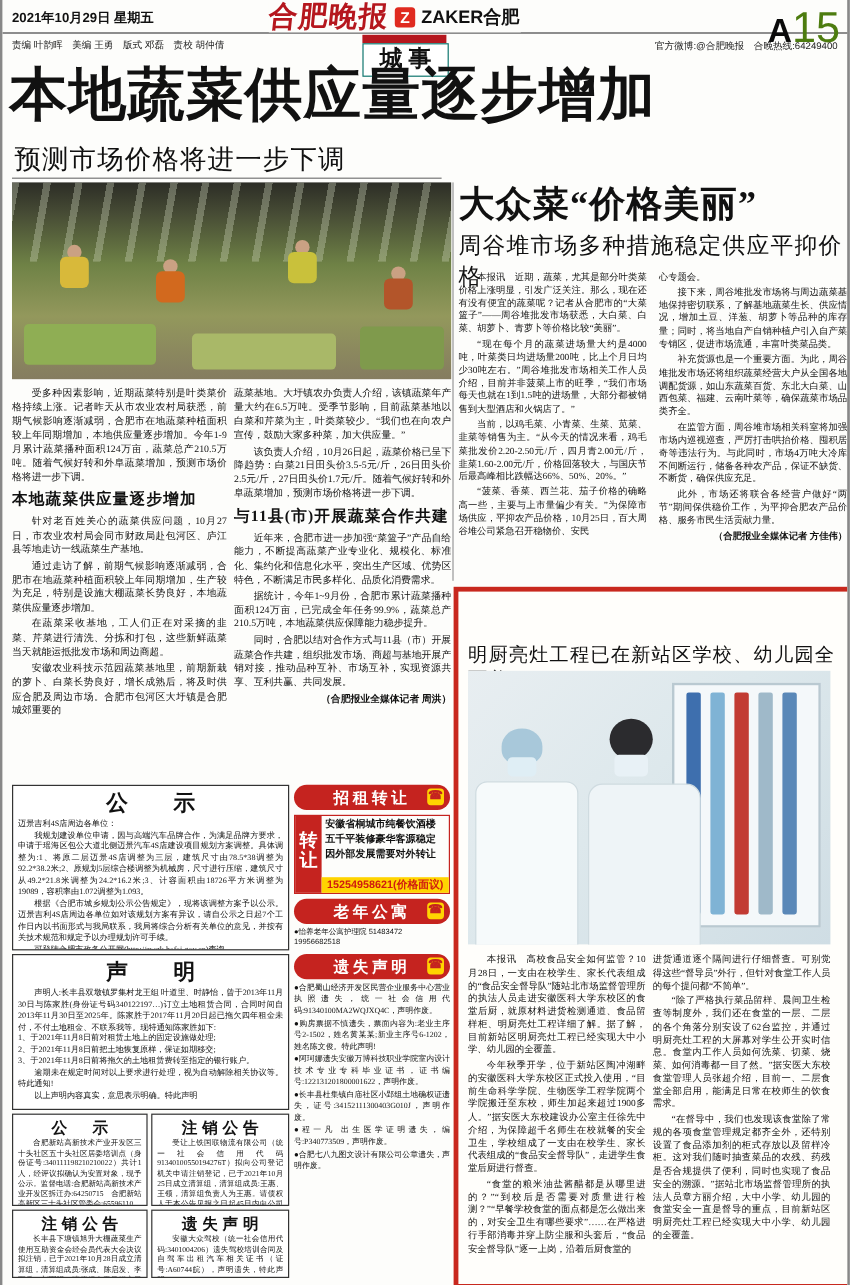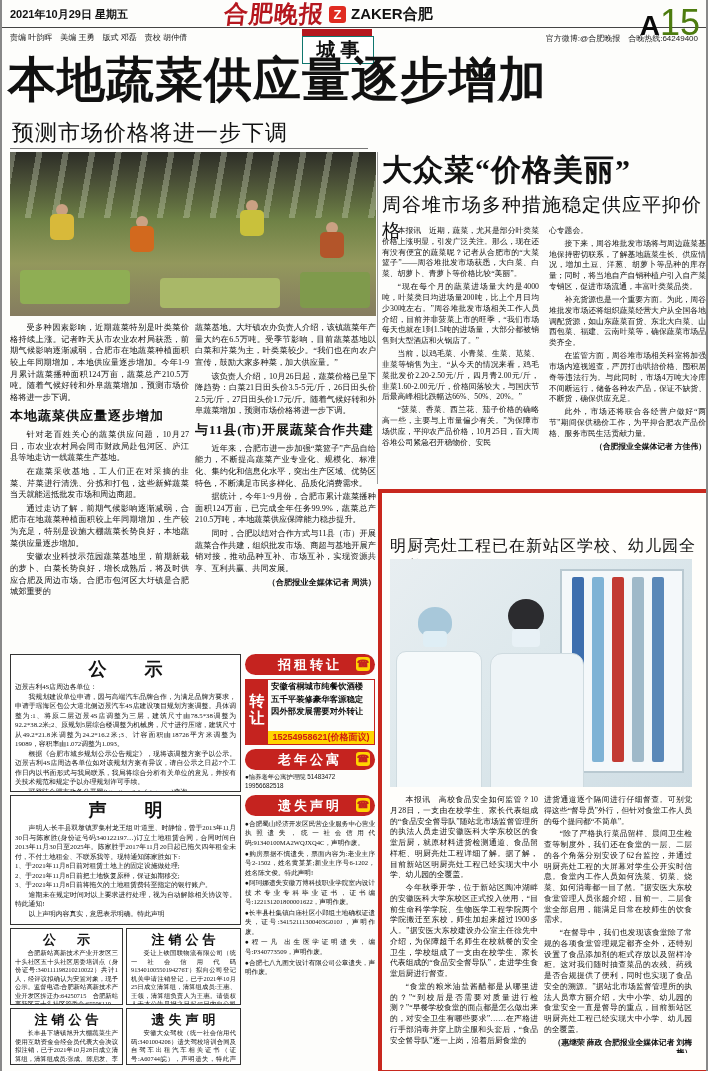--- a/index.html
+++ b/index.html
@@ -126,22 +126,22 @@
     <div class="bin" style="left:150px;top:126px;width:120px;height:30px;background:#a9b868;"></div>
     <div class="bin" style="left:290px;top:120px;width:70px;height:36px;background:#7f9a4c;"></div>
   </div>
 
   <div class="abs vdiv"></div>
 
   <div class="abs col mcol" style="left:8px;top:322px;width:179px;height:338px;">
     <p>受多种因素影响，近期蔬菜特别是叶类菜价格持续上涨。记者昨天从市农业农村局获悉，前期气候影响逐渐减弱，合肥市在地蔬菜种植面积较上年同期增加，本地供应量逐步增加。今年1-9月累计蔬菜播种面积124万亩，蔬菜总产210.5万吨。随着气候好转和外阜蔬菜增加，预测市场价格将进一步下调。</p>
     <h3>本地蔬菜供应量逐步增加</h3>
     <p>针对老百姓关心的蔬菜供应问题，10月27日，市农业农村局会同市财政局赴包河区、庐江县等地走访一线蔬菜生产基地。</p>
+    <p>通过走访了解，前期气候影响逐渐减弱，合肥市在地蔬菜种植面积较上年同期增加，生产较为充足，特别是设施大棚蔬菜长势良好，本地蔬菜供应量逐步增加。</p>
     <p>在蔬菜采收基地，工人们正在对采摘的韭菜、芹菜进行清洗、分拣和打包，这些新鲜蔬菜当天就能运抵批发市场和周边商超。</p>
-    <p>通过走访了解，前期气候影响逐渐减弱，合肥市在地蔬菜种植面积较上年同期增加，生产较为充足，特别是设施大棚蔬菜长势良好，本地蔬菜供应量逐步增加。</p>
     <p>安徽农业科技示范园蔬菜基地里，前期新栽的萝卜、白菜长势良好，增长成熟后，将及时供应合肥及周边市场。合肥市包河区大圩镇是合肥城郊重要的</p>
   </div>
 
   <div class="abs col mcol" style="left:193px;top:322px;width:181px;height:330px;">
     <p class="ni">蔬菜基地。大圩镇农办负责人介绍，该镇蔬菜年产量大约在6.5万吨。受季节影响，目前蔬菜基地以白菜和芹菜为主，叶类菜较少。“我们也在向农户宣传，鼓励大家多种菜，加大供应量。”</p>
     <p>该负责人介绍，10月26日起，蔬菜价格已呈下降趋势：白菜21日田头价3.5-5元/斤，26日田头价2.5元/斤，27日田头价1.7元/斤。随着气候好转和外阜蔬菜增加，预测市场价格将进一步下调。</p>
     <h3>与11县(市)开展蔬菜合作共建</h3>
     <p>近年来，合肥市进一步加强“菜篮子”产品自给能力，不断提高蔬菜产业专业化、规模化、标准化、集约化和信息化水平，突出生产区域、优势区特色，不断满足市民多样化、品质化消费需求。</p>
     <p>据统计，今年1~9月份，合肥市累计蔬菜播种面积124万亩，已完成全年任务99.9%，蔬菜总产210.5万吨，本地蔬菜供应保障能力稳步提升。</p>
     <p>同时，合肥以结对合作方式与11县（市）开展蔬菜合作共建，组织批发市场、商超与基地开展产销对接，推动品种互补、市场互补，实现资源共享、互利共赢、共同发展。</p>
@@ -187,21 +187,20 @@
 
     <div class="col rbcol" style="left:8px;top:302px;width:148px;height:258px;">
       <p>本报讯　高校食品安全如何监管？10月28日，一支由在校学生、家长代表组成的“食品安全督导队”随站北市场监督管理所的执法人员走进安徽医科大学东校区的食堂后厨，就原材料进货检测通道、食品留样柜、明厨亮灶工程详细了解。据了解，目前新站区明厨亮灶工程已经实现大中小学、幼儿园的全覆盖。</p>
       <p>今年秋季开学，位于新站区陶冲湖畔的安徽医科大学东校区正式投入使用，“目前生命科学学院、生物医学工程学院两个学院搬迁至东校，师生加起来超过1900多人。”据安医大东校建设办公室主任徐先中介绍，为保障超千名师生在校就餐的安全卫生，学校组成了一支由在校学生、家长代表组成的“食品安全督导队”，走进学生食堂后厨进行督查。</p>
       <p>“食堂的粮米油盐酱醋都是从哪里进的？”“到校后是否需要对质量进行检测？”“早餐学校食堂的面点都是怎么做出来的，对安全卫生有哪些要求”……在严格进行手部消毒并穿上防尘服和头套后，“食品安全督导队”逐一上岗，沿着后厨食堂的</p>
     </div>
     <div class="col rbcol" style="left:162px;top:302px;width:148px;height:258px;">
       <p class="ni">进货通道逐个隔间进行仔细督查。可别觉得这些“督导员”外行，但针对食堂工作人员的每个提问都“不简单”。</p>
       <p>“除了严格执行菜品留样、晨间卫生检查等制度外，我们还在食堂的一层、二层的各个角落分别安设了62台监控，并通过明厨亮灶工程的大屏幕对学生公开实时信息。食堂内工作人员如何洗菜、切菜、烧菜、如何消毒都一目了然。”据安医大东校食堂管理人员张超介绍，目前一、二层食堂全部启用，能满足日常在校师生的饮食需求。</p>
       <p>“在督导中，我们也发现该食堂除了常规的各项食堂管理规定都齐全外，还特别设置了食品添加剂的柜式存放以及留样冷柜。这对我们随时抽查菜品的农残、药残是否合规提供了便利，同时也实现了食品安全的溯源。”据站北市场监督管理所的执法人员章方丽介绍，大中小学、幼儿园的食堂安全一直是督导的重点，目前新站区明厨亮灶工程已经实现大中小学、幼儿园的全覆盖。</p>
-      <p class="byline">（惠继荣 薛政 合肥报业全媒体记者 刘梅梅）</p>
     </div>
   </div>
 
   <div class="nbox" style="left:8px;top:654px;width:231px;height:138px;">
     <p class="t-big">公　示</p>
     <div class="nbody">
       <p class="ni">迈景吉利4S店周边各单位：</p>
       <p>我规划建设单位申请，因与高端汽车品牌合作，为满足品牌方要求，申请于瑶海区包公大道北侧迈景汽车4S店建设项目规划方案调整。具体调整为:1、将原二层迈景4S店调整为三层，建筑尺寸由78.5*38调整为92.2*38.2米;2、原规划5层综合楼调整为机械房，尺寸进行压缩，建筑尺寸从49.2*21.8米调整为24.2*16.2米;3、计容面积由18726平方米调整为19089，容积率由1.072调整为1.093。</p>
       <p>根据《合肥市城乡规划公示公告规定》，现将该调整方案予以公示。迈景吉利4S店周边各单位如对该规划方案有异议，请自公示之日起7个工作日内以书面形式与我局联系，我局将综合分析有关单位的意见，并按有关技术规范和规定予以办理规划许可手续。</p>
       <p>可登陆合肥市政务公开网(http://zwgk.hefei.gov.cn)查询。</p>

